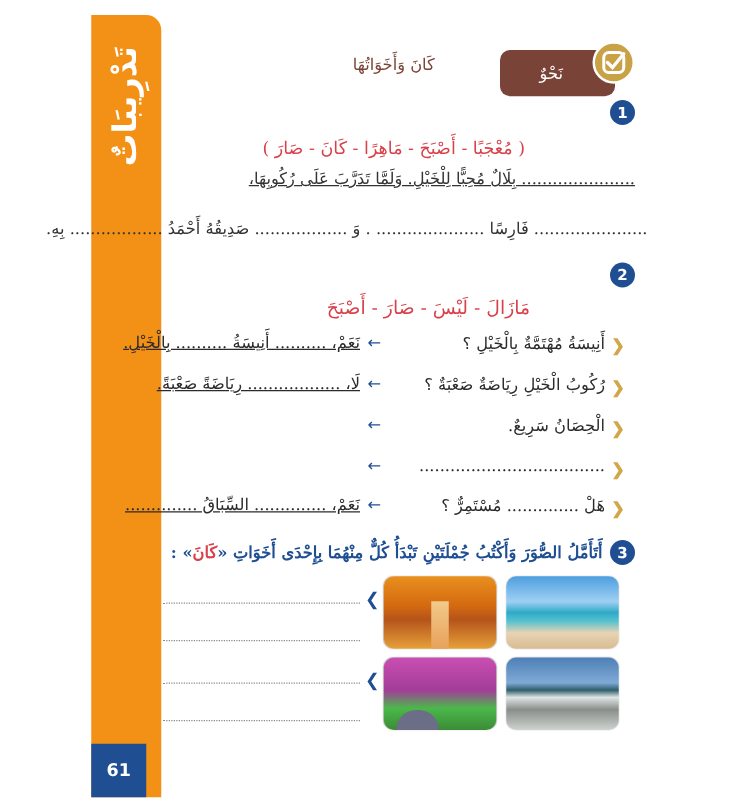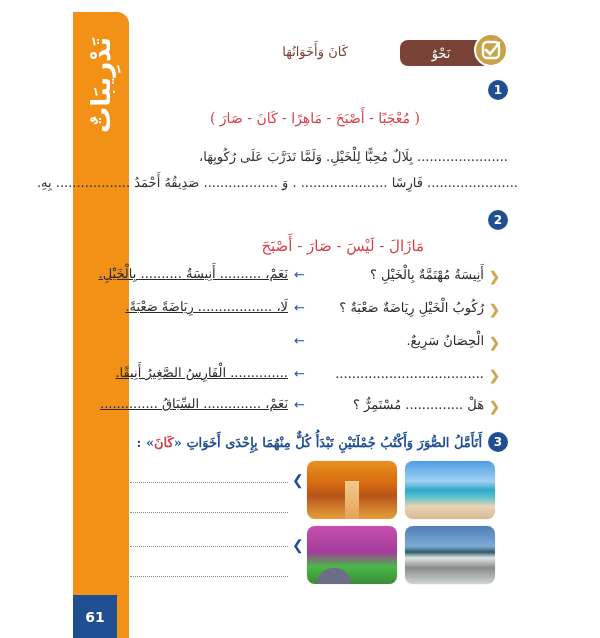--- a/index.html
+++ b/index.html
@@ -16,21 +16,21 @@
     writing-mode: vertical-rl; text-align: center; display: flex; align-items: center; justify-content: center;
     transform: rotate(180deg);
   }
   .page-number {
     position: absolute; left: 73px; top: 595px; width: 44px; height: 43px;
     background: #1f4f92; color: #fff; font-family: "DejaVu Sans", sans-serif;
     font-weight: bold; font-size: 14px; display: flex; align-items: center; justify-content: center;
   }
 
   .header-badge {
-    position: absolute; left: 400px; top: 40px; width: 92px; height: 26px;
+    position: absolute; left: 400px; top: 40px; width: 92px; height: 37px;
     background: #7a4337; border-radius: 8px 0 8px 8px;
     color: #fff; font-size: 13px; display: flex; align-items: center; justify-content: center;
     padding-right: 10px;
   }
   .check-icon {
     position: absolute; left: 474px; top: 33px; width: 34px; height: 34px; border-radius: 50%;
     background: #c9a246; border: 2px solid #ffffff; display: flex; align-items: center; justify-content: center;
   }
   .header-topic {
     position: absolute; left: 260px; top: 44px; width: 110px; text-align: center;
@@ -88,21 +88,21 @@
   <svg width="22" height="22" viewBox="0 0 22 22">
     <rect x="3" y="3" width="16" height="16" rx="4" fill="none" stroke="#fff" stroke-width="2.4"></rect>
     <path d="M6 11 L10 15 L19 4" fill="none" stroke="#fff" stroke-width="2.6" stroke-linecap="round"></path>
   </svg>
 </div>
 
 <div class="ex-title" style="right:92px; top:80px;">
   <span class="num-badge">1</span>
 </div>
 <div class="word-bank" style="right:180px; top:110px;">( مُعْجَبًا - أَصْبَحَ - مَاهِرًا - كَانَ - صَارَ )</div>
-<div class="line" style="right:92px; top:149px;">...................... بِلَالٌ مُحِبًّا لِلْخَيْلِ. وَلَمَّا تَدَرَّبَ عَلَى رُكُوبِهَا،</div>
+<div class="line" style="right:92px; top:135px;text-decoration:underline;">...................... بِلَالٌ مُحِبًّا لِلْخَيْلِ. وَلَمَّا تَدَرَّبَ عَلَى رُكُوبِهَا،</div>
 <div class="line" style="right:82px; top:175px;">...................... فَارِسًا ..................... . وَ .................. صَدِيقُهُ أَحْمَدُ .................. بِهِ.</div>
 
 <div class="ex-title" style="right:92px; top:210px;">
   <span class="num-badge">2</span>
 </div>
 <div class="word-bank" style="right:176px; top:237px; font-size:15px;">مَازَالَ - لَيْسَ - صَارَ - أَصْبَحَ</div>
 
 <div class="row" style="top:266px;">
   <span class="chev">❮</span>
   <span class="q">أَنِيسَةُ مُهْتَمَّةٌ بِالْخَيْلِ ؟</span>
@@ -117,21 +117,20 @@
 </div>
 <div class="row" style="top:332px;">
   <span class="chev">❮</span>
   <span class="q">الْحِصَانُ سَرِيعٌ.</span>
   <span class="arrow">←</span>
 </div>
 <div class="row" style="top:365px;">
   <span class="chev">❮</span>
   <span class="q">....................................</span>
   <span class="arrow">←</span>
-  <span class="a">.............. الْفَارِسُ الصَّغِيرُ أَنِيقًا.</span>
 </div>
 <div class="row" style="top:396px;">
   <span class="chev">❮</span>
   <span class="q">هَلْ .............. مُسْتَمِرٌّ ؟</span>
   <span class="arrow">←</span>
   <span class="a">نَعَمْ، .............. السِّبَاقُ ..............</span>
 </div>
 
 <div class="ex-title" style="right:92px; top:432px; font-size:13px;">
   <span class="num-badge">3</span>

